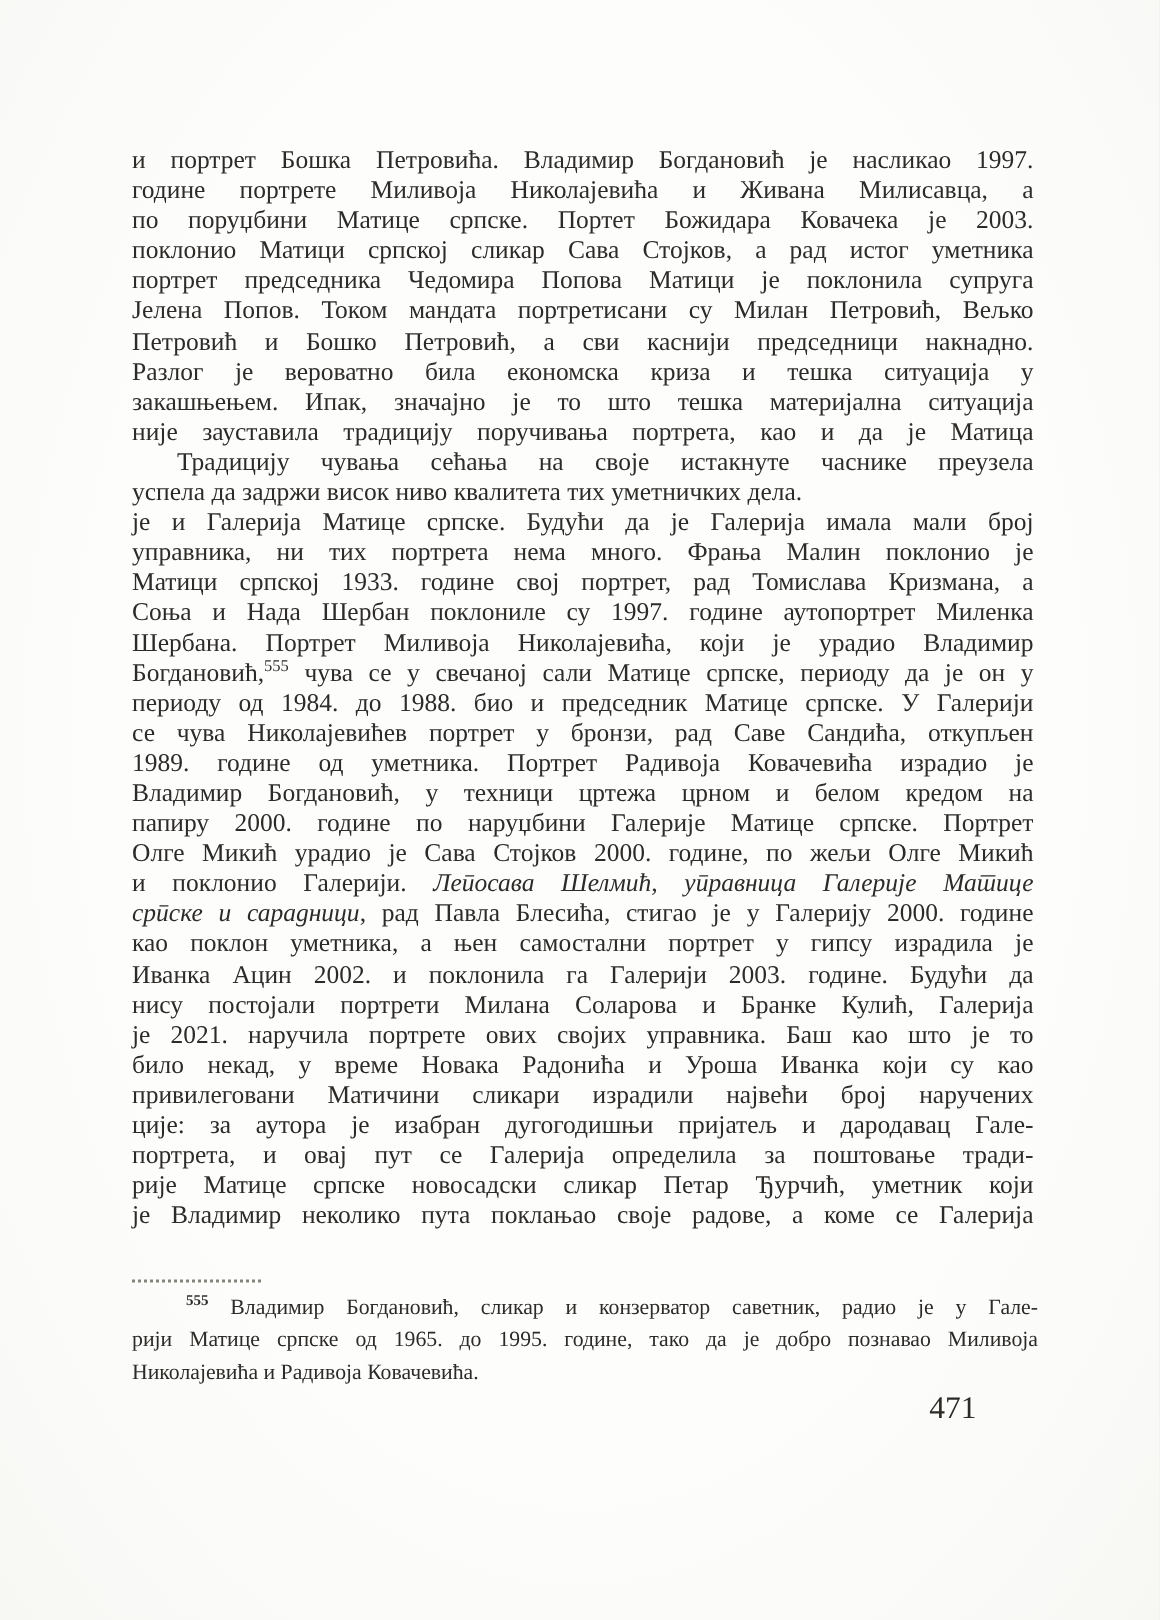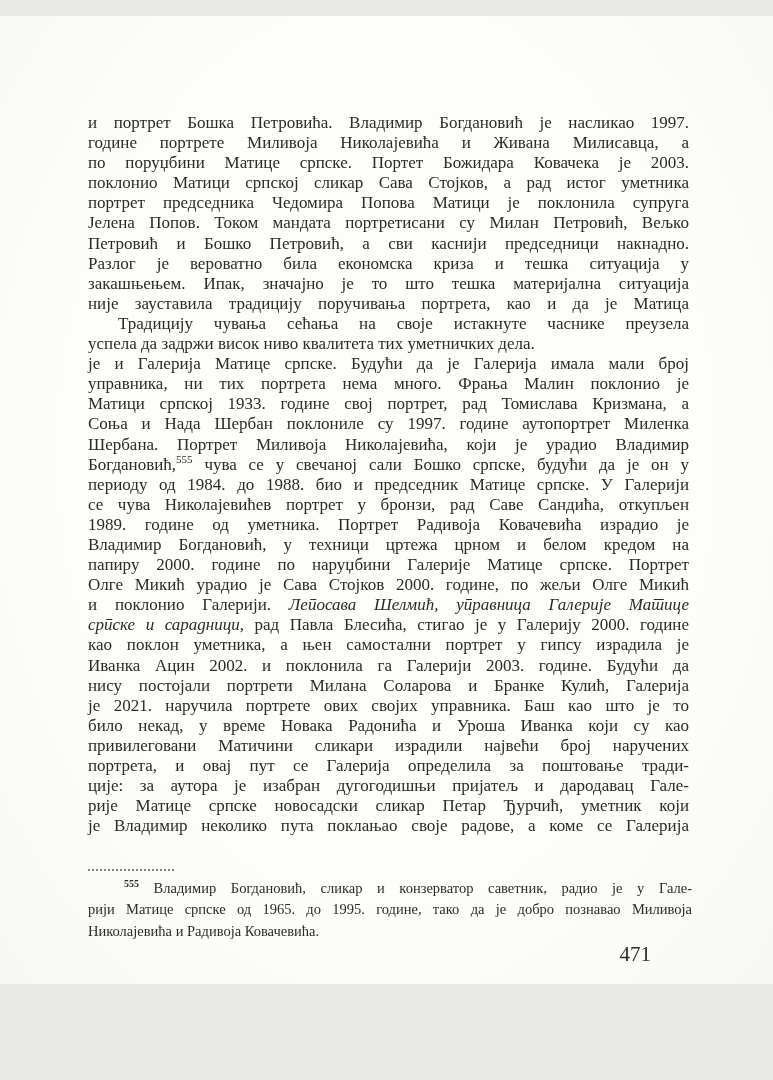--- a/index.html
+++ b/index.html
@@ -1,19 +1,19 @@
 <!DOCTYPE html>
 <html lang="sr"><head>
 <meta charset="utf-8">
 <style>
   html,body{margin:0;padding:0;background:#e9e9e7;}
   .page{
     position:relative;
-    width:773px;height:968px;
-    margin:16px auto;
+    width:773px;height:1080px;
+    margin:0 auto;
     background:#fcfcfa;
     background-image:radial-gradient(ellipse at 50% 45%, #fdfdfc 60%, #f7f7f4 100%);
     overflow:hidden;
   }
   .textblock{
     position:absolute;left:88px;top:97px;width:601px;
   }
   .line{
     font-family:"Liberation Serif","DejaVu Serif",serif;
     font-size:17px;line-height:20.1px;
@@ -69,37 +69,37 @@
       <div class="line just"><span>Разлог је вероватно била економска криза и тешка ситуација у</span></div>
       <div class="line just"><span>закашњењем. Ипак, значајно је то што тешка материјална ситуација</span></div>
       <div class="line just"><span>није зауставила традицију поручивања портрета, као и да је Матица</span></div>
       <div class="line just ind"><span>Традицију чувања сећања на своје истакнуте часнике преузела</span></div>
       <div class="line"><span>успела да задржи висок ниво квалитета тих уметничких дела.</span></div>
       <div class="line just"><span>је и Галерија Матице српске. Будући да је Галерија имала мали број</span></div>
       <div class="line just"><span>управника, ни тих портрета нема много. Фрања Малин поклонио је</span></div>
       <div class="line just"><span>Матици српској 1933. године свој портрет, рад Томислава Кризмана, а</span></div>
       <div class="line just"><span>Соња и Нада Шербан поклониле су 1997. године аутопортрет Миленка</span></div>
       <div class="line just"><span>Шербана. Портрет Миливоја Николајевића, који је урадио Владимир</span></div>
-      <div class="line just"><span>Богдановић,</span><sup>555</sup><span> чува се у свечаној сали Бошко српске, будући да је он у</span></div>
+      <div class="line just"><span>Богдановић,</span><sup>555</sup><span> чува се у свечаној сали Матице српске, периоду да је он у</span></div>
       <div class="line just"><span>периоду од 1984. до 1988. био и председник Матице српске. У Галерији</span></div>
       <div class="line just"><span>се чува Николајевићев портрет у бронзи, рад Саве Сандића, откупљен</span></div>
       <div class="line just"><span>1989. године од уметника. Портрет Радивоја Ковачевића израдио је</span></div>
       <div class="line just"><span>Владимир Богдановић, у техници цртежа црном и белом кредом на</span></div>
       <div class="line just"><span>папиру 2000. године по наруџбини Галерије Матице српске. Портрет</span></div>
       <div class="line just"><span>Олге Микић урадио је Сава Стојков 2000. године, по жељи Олге Микић</span></div>
       <div class="line just"><span>и поклонио Галерији. </span><em>Лепосава Шелмић, управница Галерије Матице</em></div>
       <div class="line just"><em>српске и сарадници</em><span>, рад Павла Блесића, стигао је у Галерију 2000. године</span></div>
       <div class="line just"><span>као поклон уметника, а њен самостални портрет у гипсу израдила је</span></div>
       <div class="line just"><span>Иванка Ацин 2002. и поклонила га Галерији 2003. године. Будући да</span></div>
       <div class="line just"><span>нису постојали портрети Милана Соларова и Бранке Кулић, Галерија</span></div>
       <div class="line just"><span>је 2021. наручила портрете ових својих управника. Баш као што је то</span></div>
       <div class="line just"><span>било некад, у време Новака Радонића и Уроша Иванка који су као</span></div>
       <div class="line just"><span>привилеговани Матичини сликари израдили највећи број наручених</span></div>
+      <div class="line just"><span>ције: за аутора је изабран дугогодишњи пријатељ и дародавац Гале-</span></div>
       <div class="line just"><span>портрета, и овај пут се Галерија определила за поштовање тради-</span></div>
-      <div class="line just"><span>ције: за аутора је изабран дугогодишњи пријатељ и дародавац Гале-</span></div>
       <div class="line just"><span>рије Матице српске новосадски сликар Петар Ђурчић, уметник који</span></div>
       <div class="line just"><span>је Владимир неколико пута поклањао своје радове, а коме се Галерија</span></div>
     </div>
 
   <div class="footnote">
     <div class="fnsep"></div>
     <div id="footnote-lines">
         <div class="fnline just ind"><sup>555</sup><span> Владимир Богдановић, сликар и конзерватор саветник, радио је у Гале-</span></div>
         <div class="fnline just"><span>рији Матице српске од 1965. до 1995. године, тако да је добро познавао Миливоја</span></div>
         <div class="fnline"><span>Николајевића и Радивоја Ковачевића.</span></div>

